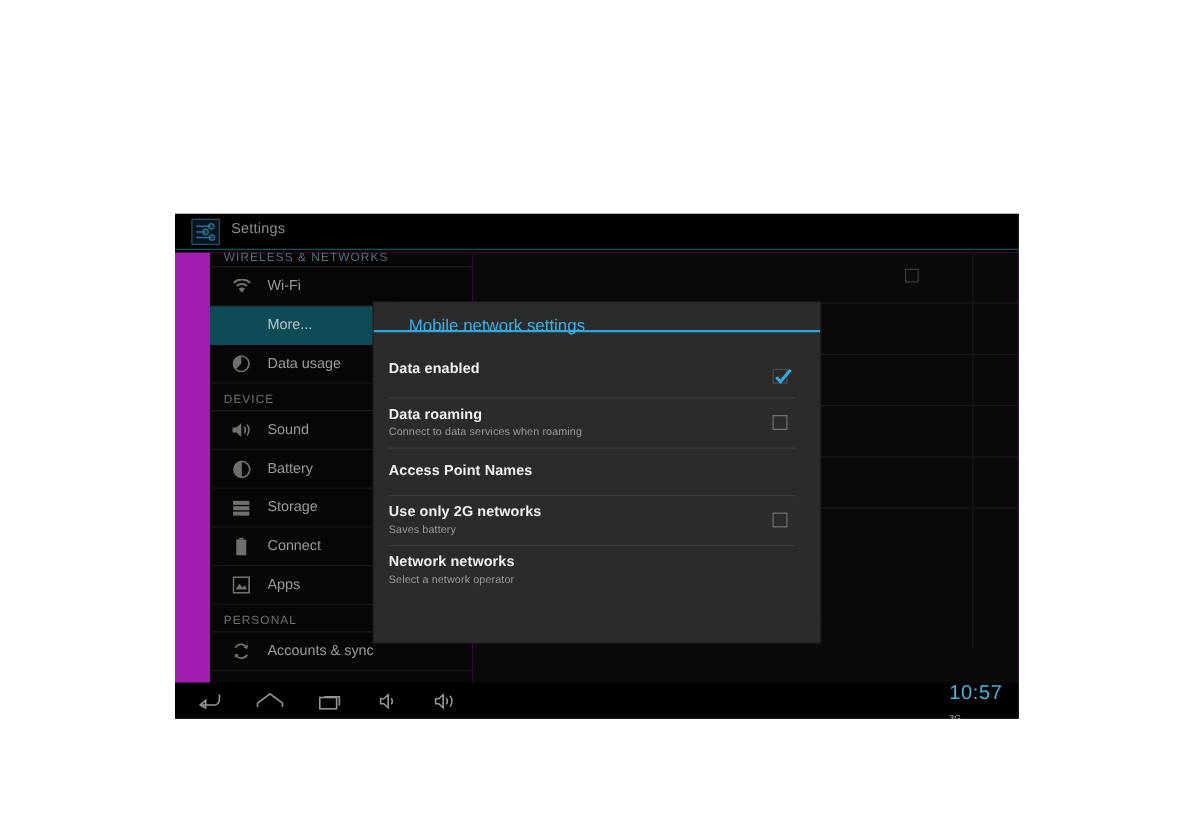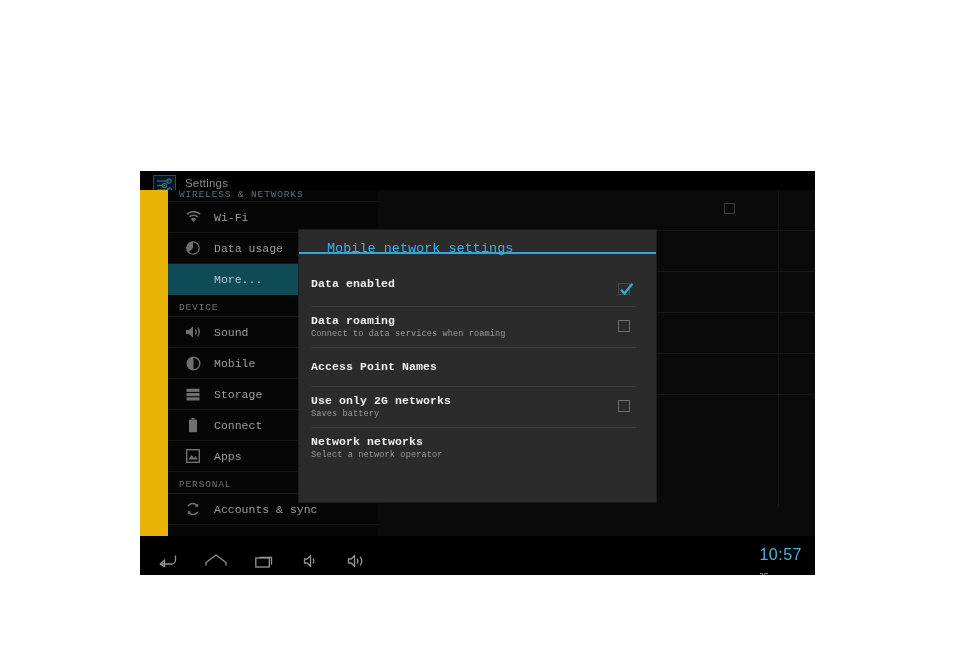--- a/index.html
+++ b/index.html
@@ -38,24 +38,23 @@
     position: absolute; left: 45px; top: 6px;
     font-size: 11.5px; color: #8d8d8d; letter-spacing: .2px;
   }
   #ab-underline {
     position: absolute; left: 0; top: 28px;
     width: 675px; height: 1px; background: #15535f;
   }
 
   
   #content {
-    position: absolute; left: 0; top: 19px;
+    position: absolute; left: 0; top: 31px;
     width: 675px; height: 346px;
-    background: #eab308;
-    font-family: Liberation Mono, monospace;
+    background: #a21caf;
   }
 
   
   #sidebar {
     position: absolute; left: 28px; top: 0;
     width: 210px; height: 346px;
     background: #060606;
   }
   .sec-head {
     height: 22px; line-height: 26px;
@@ -180,32 +179,32 @@
           <span class="ico">
             <svg width="15" height="12" viewBox="0 0 15 12">
               <path d="M1 3.2 A9.5 9.5 0 0 1 14 3.2" fill="none" stroke="#b0b0b0" stroke-width="1.6"></path>
               <path d="M3.4 5.8 A6 6 0 0 1 11.6 5.8" fill="none" stroke="#b0b0b0" stroke-width="1.6"></path>
               <path d="M7.5 11.2 L4.9 8 A3.7 3.7 0 0 1 10.1 8 Z" fill="#b0b0b0"></path>
             </svg>
           </span>
           <span class="lbl">Wi-Fi</span>
         </div>
 
+        <div class="s-item sel">
+          <span class="lbl">More...</span>
+        </div>
+
         <div class="s-item">
           <span class="ico">
             <svg width="14" height="14" viewBox="0 0 14 14">
               <circle cx="7" cy="7" r="6.2" fill="none" stroke="#b0b0b0" stroke-width="1.3"></circle>
               <path d="M7 7 L7 0.8 A6.2 6.2 0 0 0 2.6 11.4 Z" fill="#b0b0b0"></path>
             </svg>
           </span>
           <span class="lbl">Data usage</span>
-        </div>
-
-        <div class="s-item sel">
-          <span class="lbl">More...</span>
         </div>
 
         <div class="sec-head">DEVICE</div>
 
         <div class="s-item">
           <span class="ico">
             <svg width="16" height="14" viewBox="0 0 16 14">
               <path d="M1 5 L4 5 L8 1.5 L8 12.5 L4 9 L1 9 Z" fill="#b0b0b0"></path>
               <path d="M10.3 4.5 A4 4 0 0 1 10.3 9.5" fill="none" stroke="#b0b0b0" stroke-width="1.3"></path>
               <path d="M12.6 2.6 A7 7 0 0 1 12.6 11.4" fill="none" stroke="#b0b0b0" stroke-width="1.3"></path>
@@ -214,21 +213,21 @@
           <span class="lbl">Sound</span>
         </div>
 
         <div class="s-item">
           <span class="ico">
             <svg width="15" height="15" viewBox="0 0 15 15">
               <circle cx="7.5" cy="7.5" r="6.3" fill="none" stroke="#b0b0b0" stroke-width="1.4"></circle>
               <path d="M7.5 1.2 A6.3 6.3 0 0 0 7.5 13.8 Z" fill="#b0b0b0"></path>
             </svg>
           </span>
-          <span class="lbl">Mobile</span>
+          <span class="lbl">Battery</span>
         </div>
 
         <div class="s-item">
           <span class="ico">
             <svg width="14" height="13" viewBox="0 0 14 13">
               <rect x="0.5" y="0.7" width="13" height="3.2" fill="#b0b0b0"></rect>
               <rect x="0.5" y="5" width="13" height="3.2" fill="#b0b0b0"></rect>
               <rect x="0.5" y="9.3" width="13" height="3.2" fill="#b0b0b0"></rect>
             </svg>
           </span>

